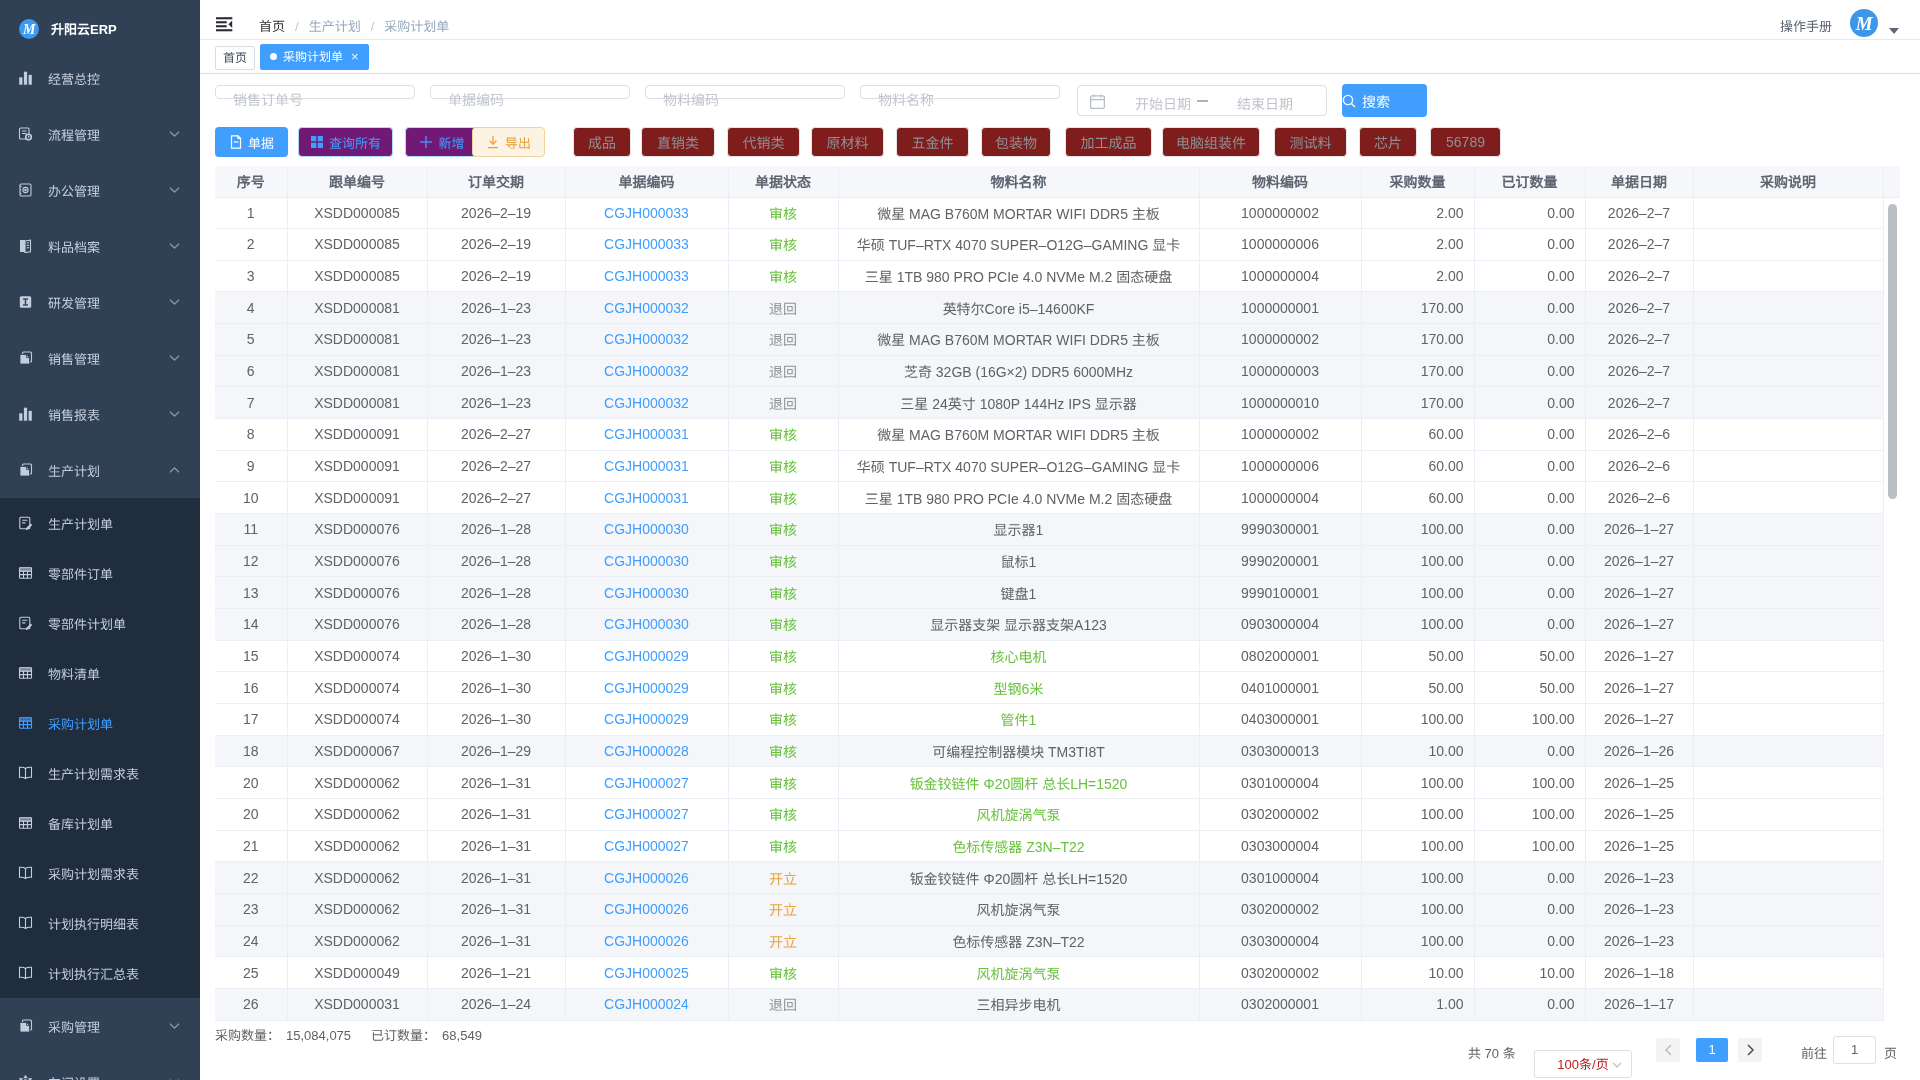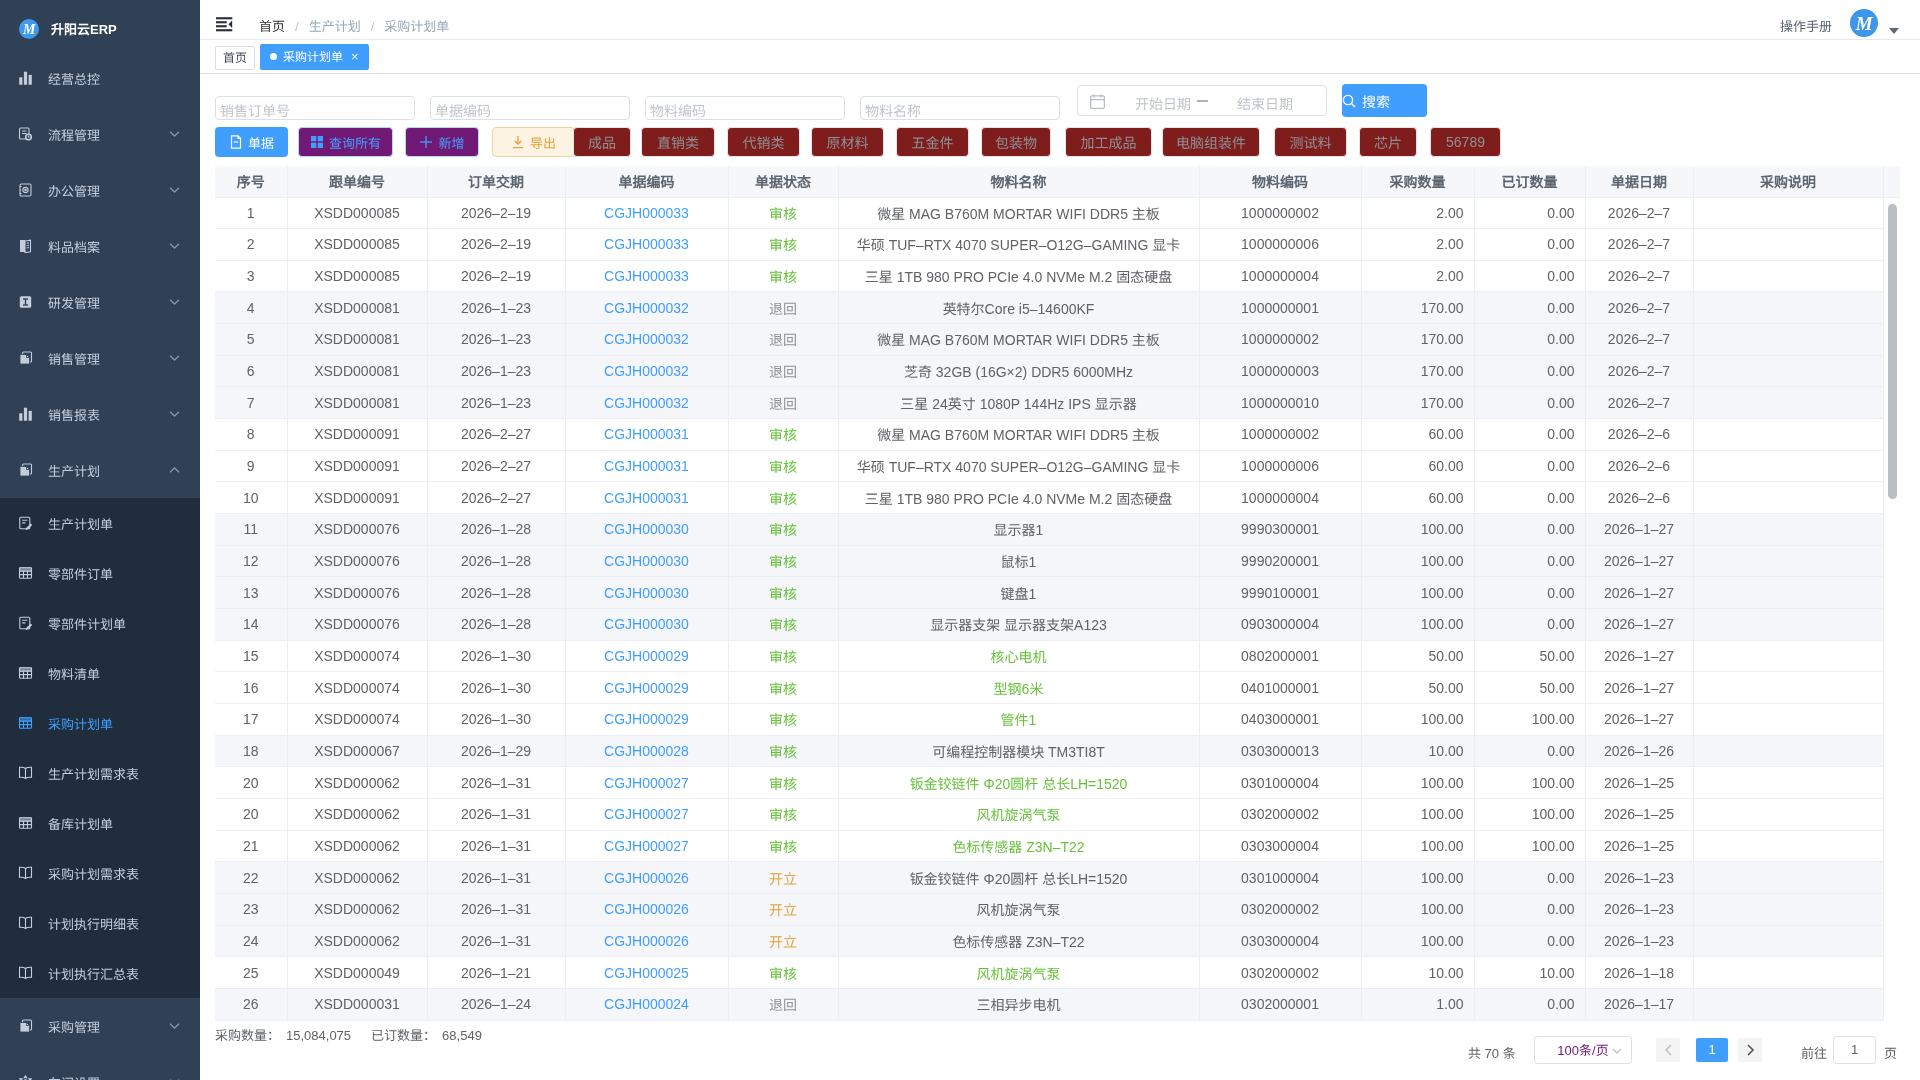--- a/index.html
+++ b/index.html
@@ -30,21 +30,21 @@
 #avatar{position:absolute;right:42px;top:9px;width:28px;height:28px}
 #caret{position:absolute;right:21px;top:28px;width:0;height:0;border-left:5px solid transparent;border-right:5px solid transparent;border-top:6px solid #5f6975}
 
 #tabbar{height:34px;border-bottom:1px solid #d8dce5;position:relative;background:#fff}
 .tag{position:absolute;top:6px;height:24px;line-height:22px;font-size:12px;border:1px solid #d8dce5;background:#fff;color:#495060;padding:0 7px;border-radius:2px}
 .tag.on{background:#409eff;color:#fff;border-color:#409eff;padding:0 9px;top:4px;height:26px;line-height:24px}
 .tag.on .dot{display:inline-block;width:7px;height:7px;border-radius:50%;background:#fff;margin-right:6px;vertical-align:middle;position:relative;top:-1px}
 .tag .x{margin-left:8px;font-size:13px;opacity:.9}
 
 #filters{position:relative;height:52px}
-.inp{position:absolute;top:22px;height:24px;border:1px solid #dcdfe6;border-radius:4px;background:#fff;font-size:14px;color:#c0c4cc;line-height:29px;padding-left:4px}
+.inp{position:absolute;top:11px;height:14px;border:1px solid #dcdfe6;border-radius:4px;background:#fff;font-size:14px;color:#c0c4cc;line-height:29px;padding-left:17px}
 #dateinp{position:absolute;top:11px;left:877px;width:250px;height:31px;border:1px solid #dcdfe6;border-radius:4px;font-size:14px;color:#c0c4cc}
 #searchbtn{position:absolute;left:1142px;top:10px;width:85px;height:33px;background:#409eff;border-radius:4px;color:#fff;font-size:14px;display:flex;align-items:center;justify-content:flex-start}
 #searchbtn svg{margin-right:6px}
 
 #btnrow{position:relative;height:40px}
 .btn{position:absolute;top:1px;height:30px;border-radius:4px;font-size:13px;display:flex;align-items:center;justify-content:center;border:1px solid transparent}
 .btn.primary{background:#409eff;color:#fff}
 .btn.lblue{background:#701a75;border-color:#b3d8ff;color:#409eff}
 .btn.lyellow{background:#fdf3e3;border-color:#f3d19e;color:#e6a23c}
 .btn.plain{background:#7f1d1d;border-color:#e4e4e6;color:#8d9095;font-size:14px}
@@ -64,21 +64,21 @@
 .st-i{color:#909399}
 .st-o{color:#e6a23c}
 td.gname{color:#67c23a}
 #vscroll{position:absolute;right:3px;top:38px;width:9px;height:295px;border-radius:4.5px;background:#babec5}
 
 #foot{position:relative;height:55px;font-size:14px;color:#606266}
 #totals{position:absolute;left:15px;top:4px;font-size:13px;color:#5e6266}
 #pg{position:absolute;left:0;top:0;width:100%;height:55px;font-size:13px;color:#606266}
 #pg>*{position:absolute}
 #pg .total{left:1268px;top:22px}
-#pg .sel{left:1334px;top:15px;width:98px;height:28px;border:1px solid #dcdfe6;border-radius:3px;display:flex;align-items:center;justify-content:center;color:#701a75}
+#pg .sel{left:1334px;top:29px;width:98px;height:28px;border:1px solid #dcdfe6;border-radius:3px;display:flex;align-items:center;justify-content:center;color:#b91c1c}
 #pg .sel .car{position:absolute;right:9px;top:11px}
 #pg .pbtn{width:24px;height:24px;top:17px;background:#f4f4f5;border-radius:2px;display:flex;align-items:center;justify-content:center;color:#c0c4cc;font-size:13px}
 #pg .pcur{left:1496px;top:17px;width:32px;height:24px;background:#409eff;border-radius:2px;color:#fff;display:flex;align-items:center;justify-content:center}
 #pg .jump{left:1601px;top:22px}
 #pg .jinp{position:absolute;left:32px;top:-7px;width:43px;height:28px;border:1px solid #dcdfe6;border-radius:3px;text-align:center;line-height:26px;color:#606266;display:inline-block}
 #pg .yye{position:absolute;left:83px;top:0}
 </style>
 </head>
 <body>
 <div id="sidebar">
@@ -357,21 +357,21 @@
 <div class="btn lblue" style="left:98px;width:95px"><svg width="14" height="14" viewBox="0 0 14 14">
           <rect x="1" y="1" width="5.3" height="5.3" fill="#409eff"></rect>
           <rect x="7.7" y="1" width="5.3" height="5.3" fill="#409eff"></rect>
           <rect x="1" y="7.7" width="5.3" height="5.3" fill="#409eff"></rect>
           <rect x="7.7" y="7.7" width="5.3" height="5.3" fill="#409eff"></rect>
         </svg>查询所有</div>
 <div class="btn lblue" style="left:205px;width:74px"><svg width="14" height="14" viewBox="0 0 14 14">
           <line x1="7" y1="1" x2="7" y2="13" stroke="#409eff" stroke-width="1.3"></line>
           <line x1="1" y1="7" x2="13" y2="7" stroke="#409eff" stroke-width="1.3"></line>
         </svg>新增</div>
-<div class="btn lyellow" style="left:292px;width:83px"><svg width="14" height="14" viewBox="0 0 14 14">
+<div class="btn lyellow" style="left:272px;width:73px"><svg width="14" height="14" viewBox="0 0 14 14">
           <line x1="7" y1="1" x2="7" y2="9" stroke="#e6a23c" stroke-width="1.3"></line>
           <path d="M3.6 5.8 L7 9.2 L10.4 5.8" fill="none" stroke="#e6a23c" stroke-width="1.3"></path>
           <line x1="2" y1="12.6" x2="12" y2="12.6" stroke="#e6a23c" stroke-width="1.3"></line>
         </svg>导出</div>
 <div class="btn plain" style="left:373px;width:58px">成品</div>
 <div class="btn plain" style="left:441px;width:74px">直销类</div>
 <div class="btn plain" style="left:527px;width:73px">代销类</div>
 <div class="btn plain" style="left:611px;width:73px">原材料</div>
 <div class="btn plain" style="left:696px;width:73px">五金件</div>
 <div class="btn plain" style="left:781px;width:70px">包装物</div>

